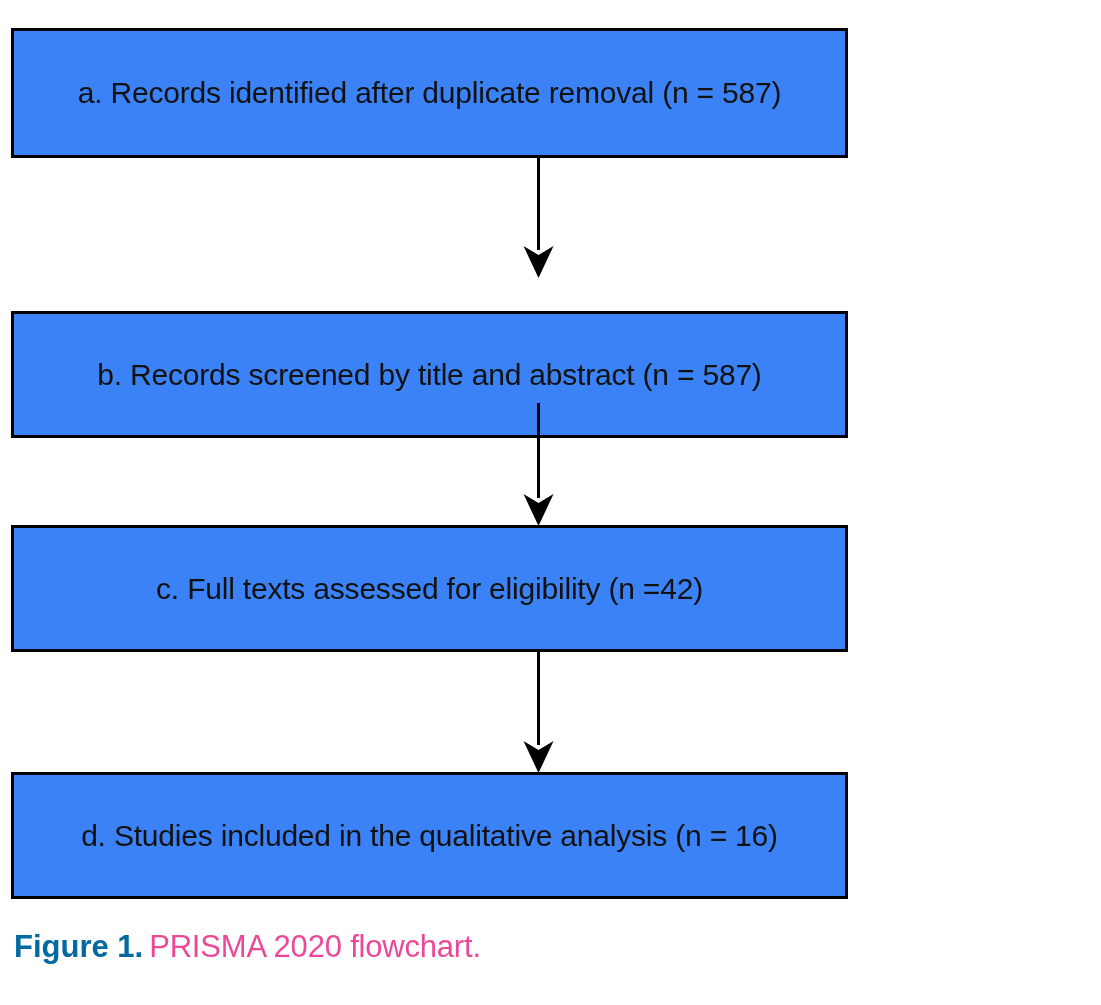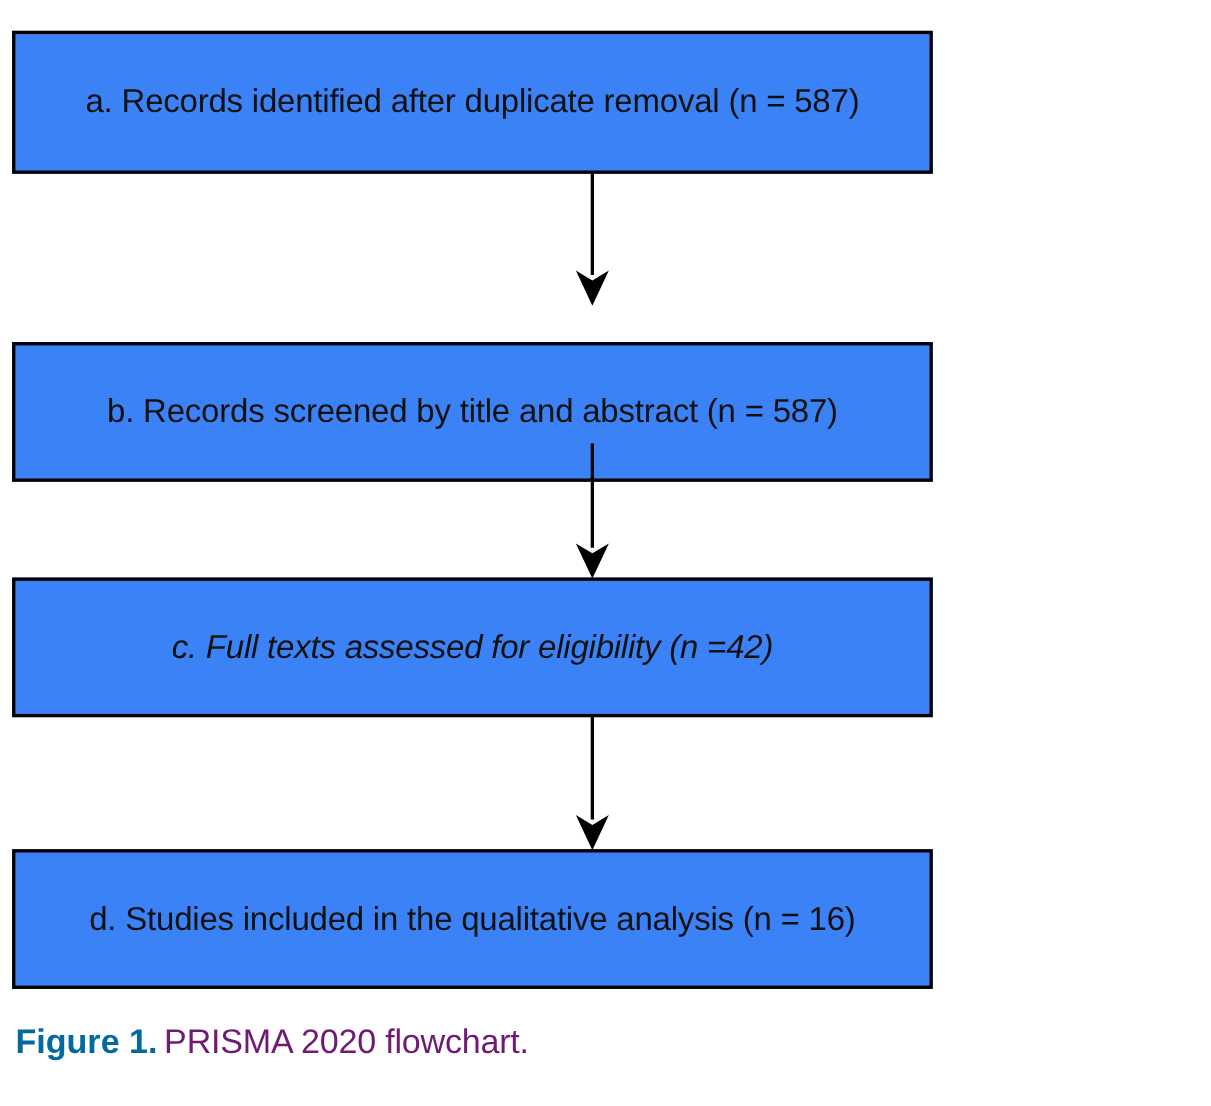--- a/index.html
+++ b/index.html
@@ -42,21 +42,21 @@
     line-height: 34px;
     font-weight: 400;
     color: #111111;
     letter-spacing: -0.2px;
     text-align: center;
     white-space: nowrap;
   }
 
   #box-a { top: 28px;  height: 130px; }
   #box-b { top: 277px; height: 127px; margin-top: 34px; }
-  #box-c { top: 525px; height: 127px; font-style: italic; }
+  #box-c { top: 525px; height: 127px; }
   #box-d { top: 772px; height: 127px; }
 
   .flow-arrow {
     position: absolute;
     left: 523px;
     width: 31px;
   }
   .flow-arrow svg { display: block; }
 
   #arrow-a-b { top: 157px; height: 121px; }
@@ -71,21 +71,21 @@
     font-size: 31px;
     line-height: 38px;
     white-space: nowrap;
   }
   #figure-caption .caption-number {
     font-weight: 700;
     color: #0369a1;
   }
   #figure-caption .caption-text {
     font-weight: 400;
-    color: #701a75;
+    color: #ec4899;
     margin-left: 6px;
     letter-spacing: -0.2px;
   }
 </style>
 </head>
 <body>
 
 <div id="figure-root">
 
   <div class="flow-box" id="box-a">

